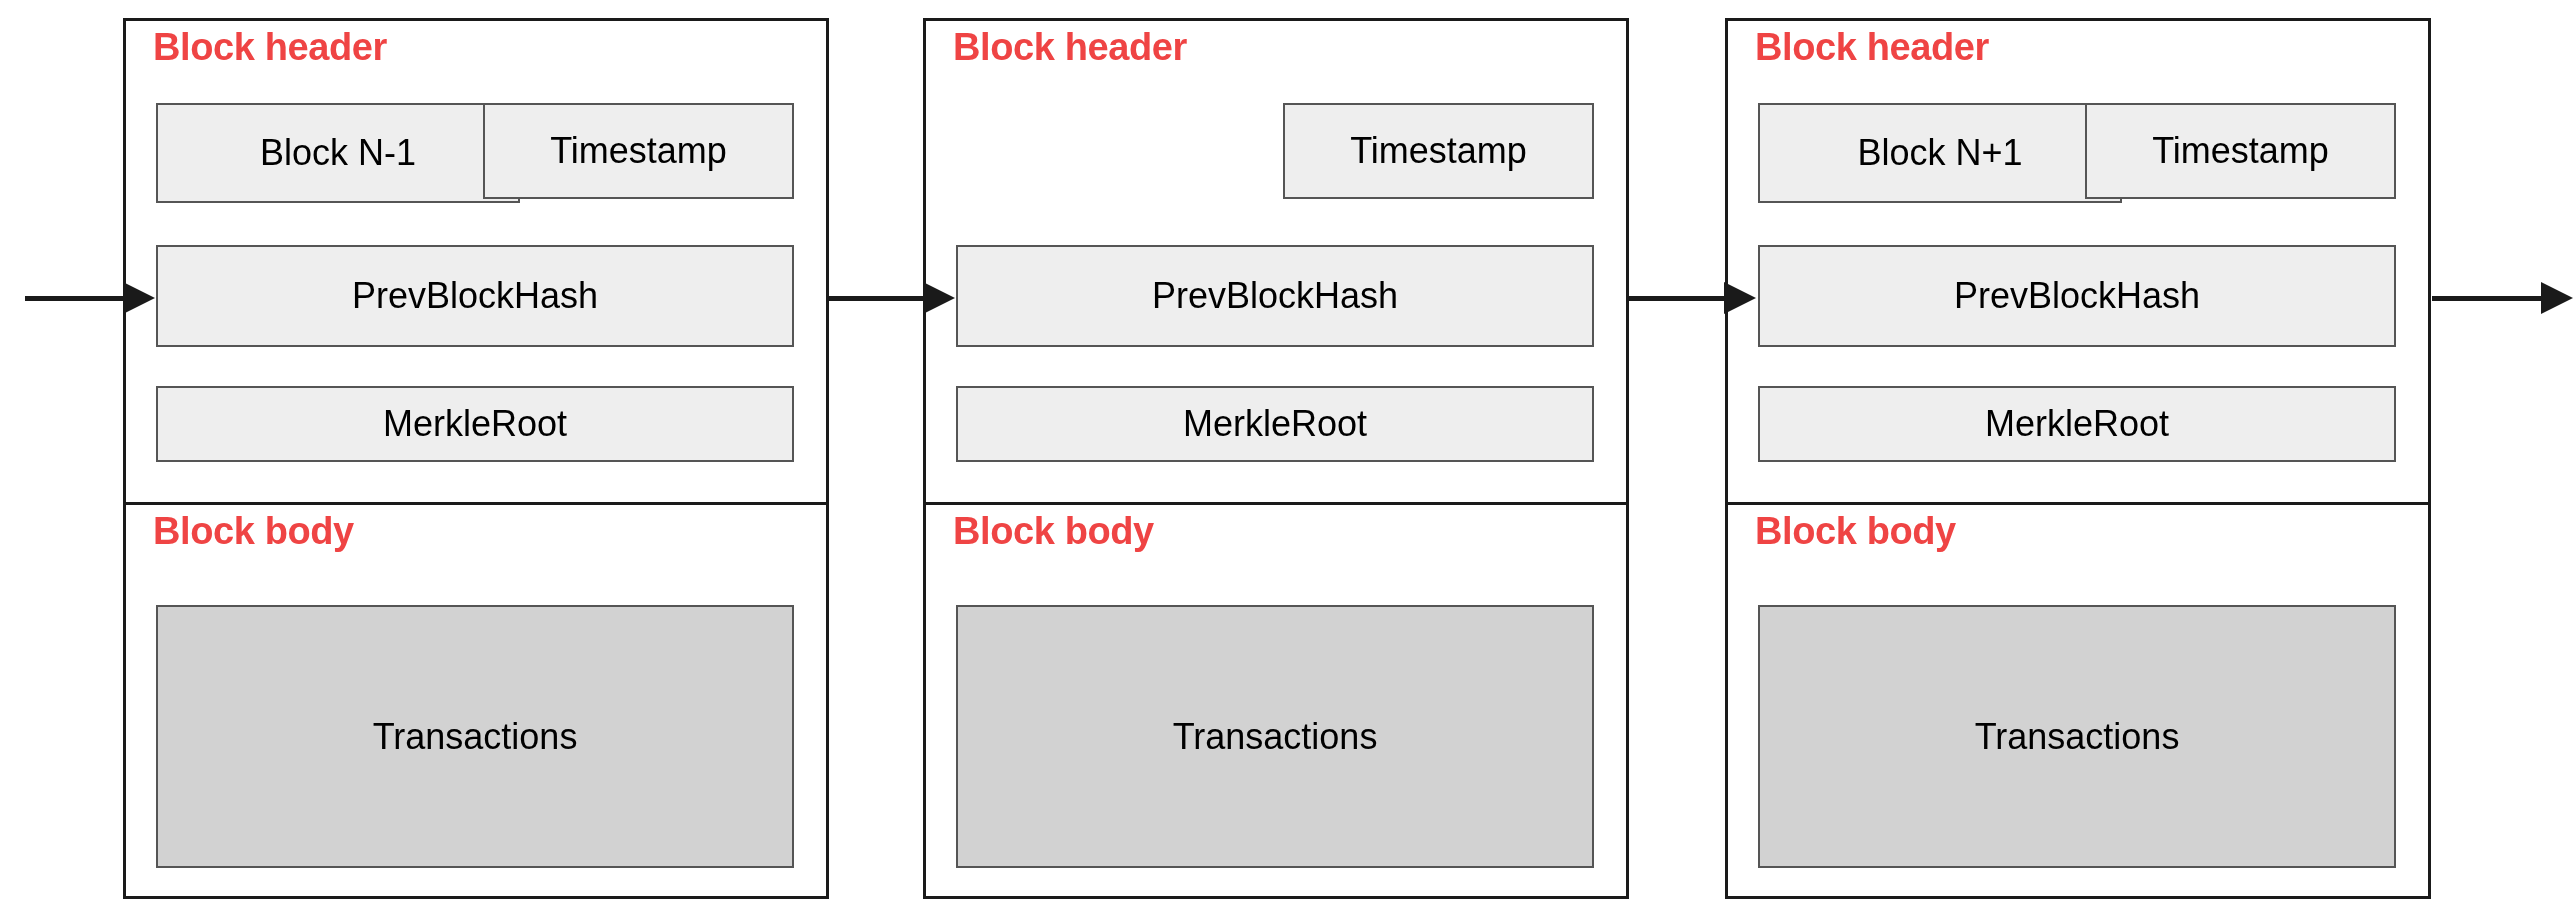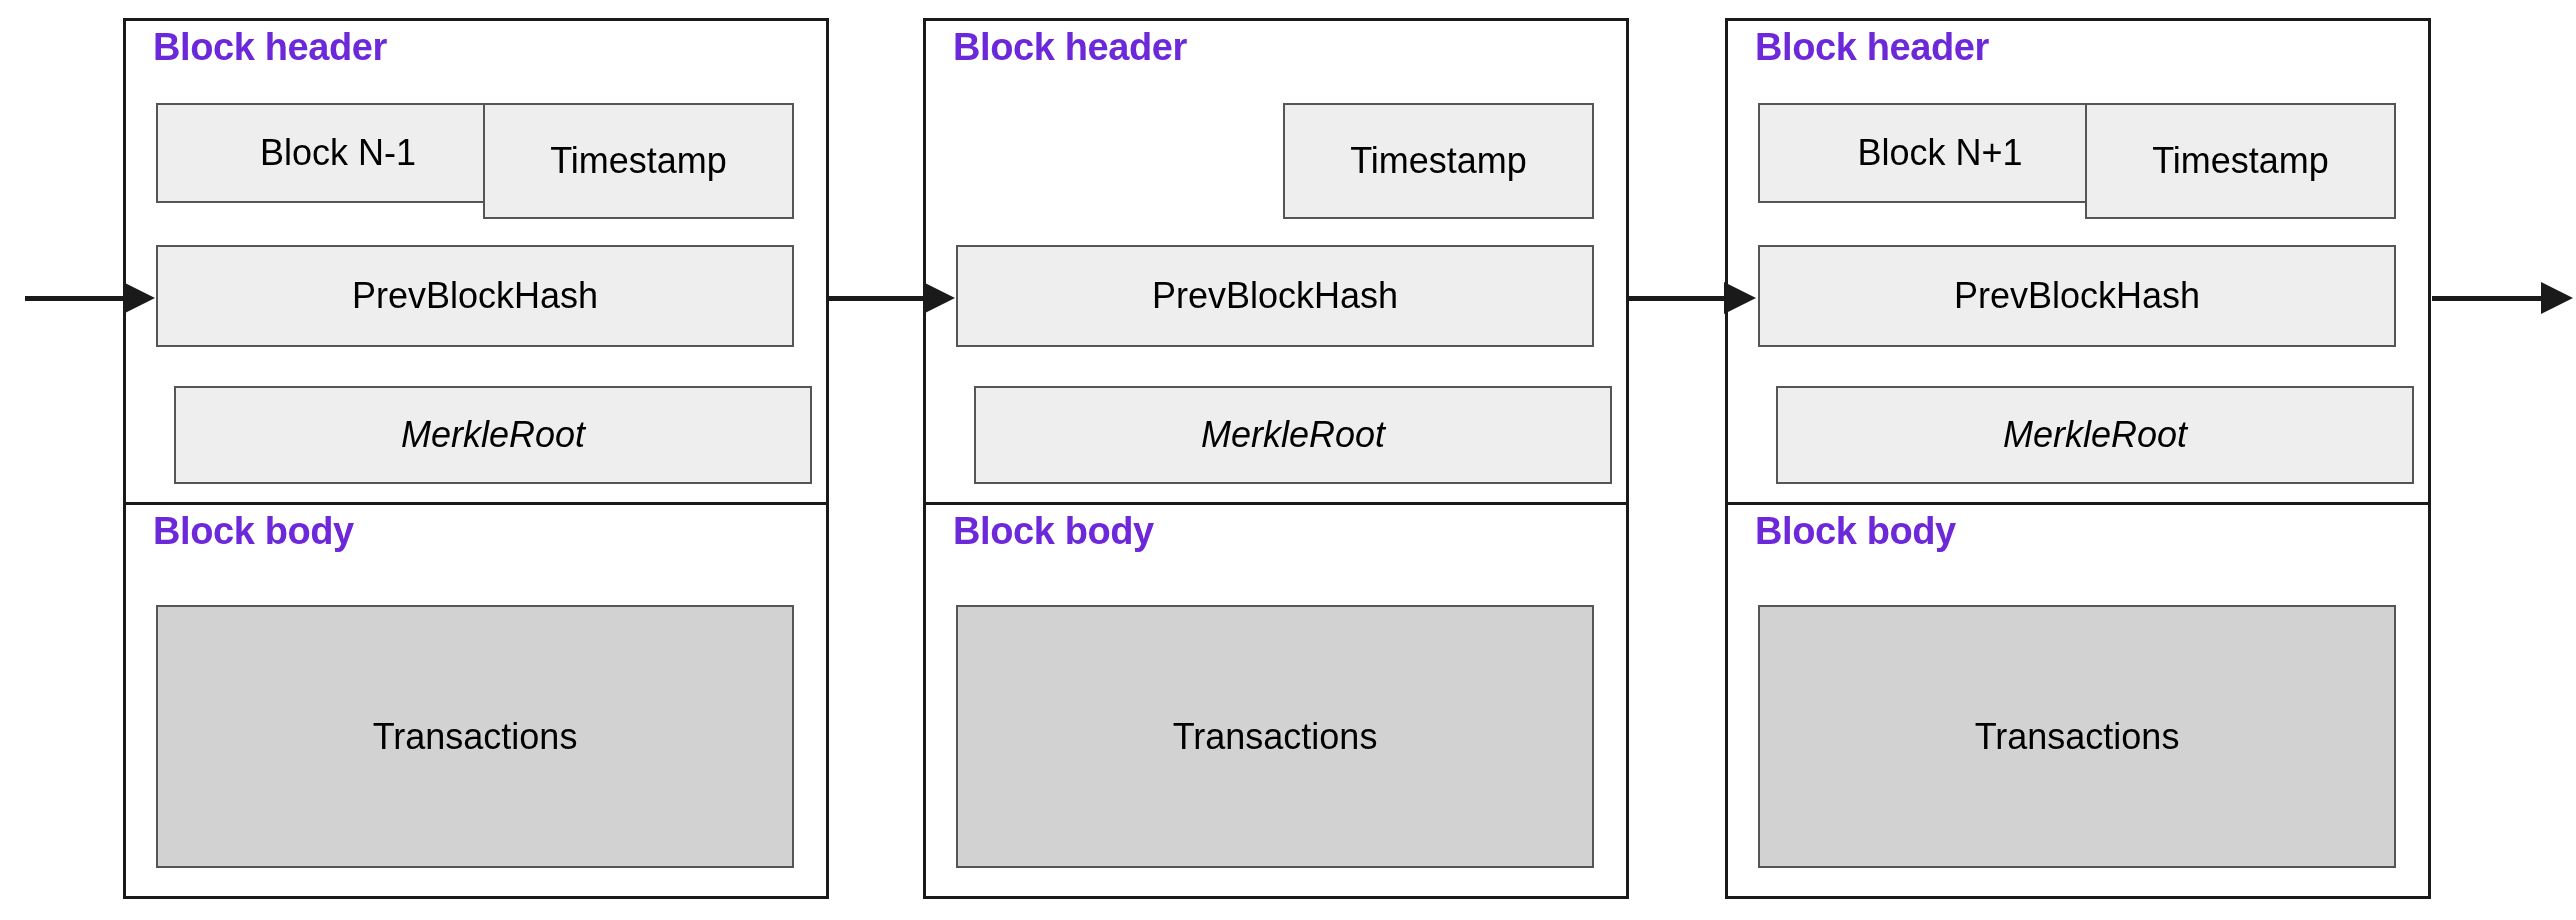--- a/index.html
+++ b/index.html
@@ -62,21 +62,21 @@
     bottom: 0;
     padding-left: 32px;
   }
 
   .section-title {
     position: absolute;
     left: 27px;
     top: 5px;
     font-size: 38px;
     font-weight: bold;
-    color: #6d28d9;
+    color: #ef4444;
     letter-spacing: -0.4px;
     white-space: nowrap;
   }
 
   
   .field {
     position: absolute;
     background: #eeeeee;
     border: 2.5px solid #555555;
     box-sizing: border-box;
@@ -91,35 +91,34 @@
   .field-blockno {
     left: 30px;
     top: 82px;
     width: 364px;
     height: 100px;
   }
   .field-timestamp {
     left: 357px;
     top: 82px;
     width: 311px;
-    height: 116px;
+    height: 96px;
   }
   .field-prevhash {
     left: 30px;
     top: 224px;
     width: 638px;
     height: 102px;
     text-align: right;
   }
   .field-merkleroot {
-    left: 48px;
+    left: 30px;
     top: 365px;
     width: 638px;
-    height: 98px;
-    font-style: italic;
+    height: 76px;
   }
 
   
   .field-transactions {
     position: absolute;
     left: 30px;
     top: 100px;
     width: 638px;
     height: 263px;
     background: #d2d2d2;

